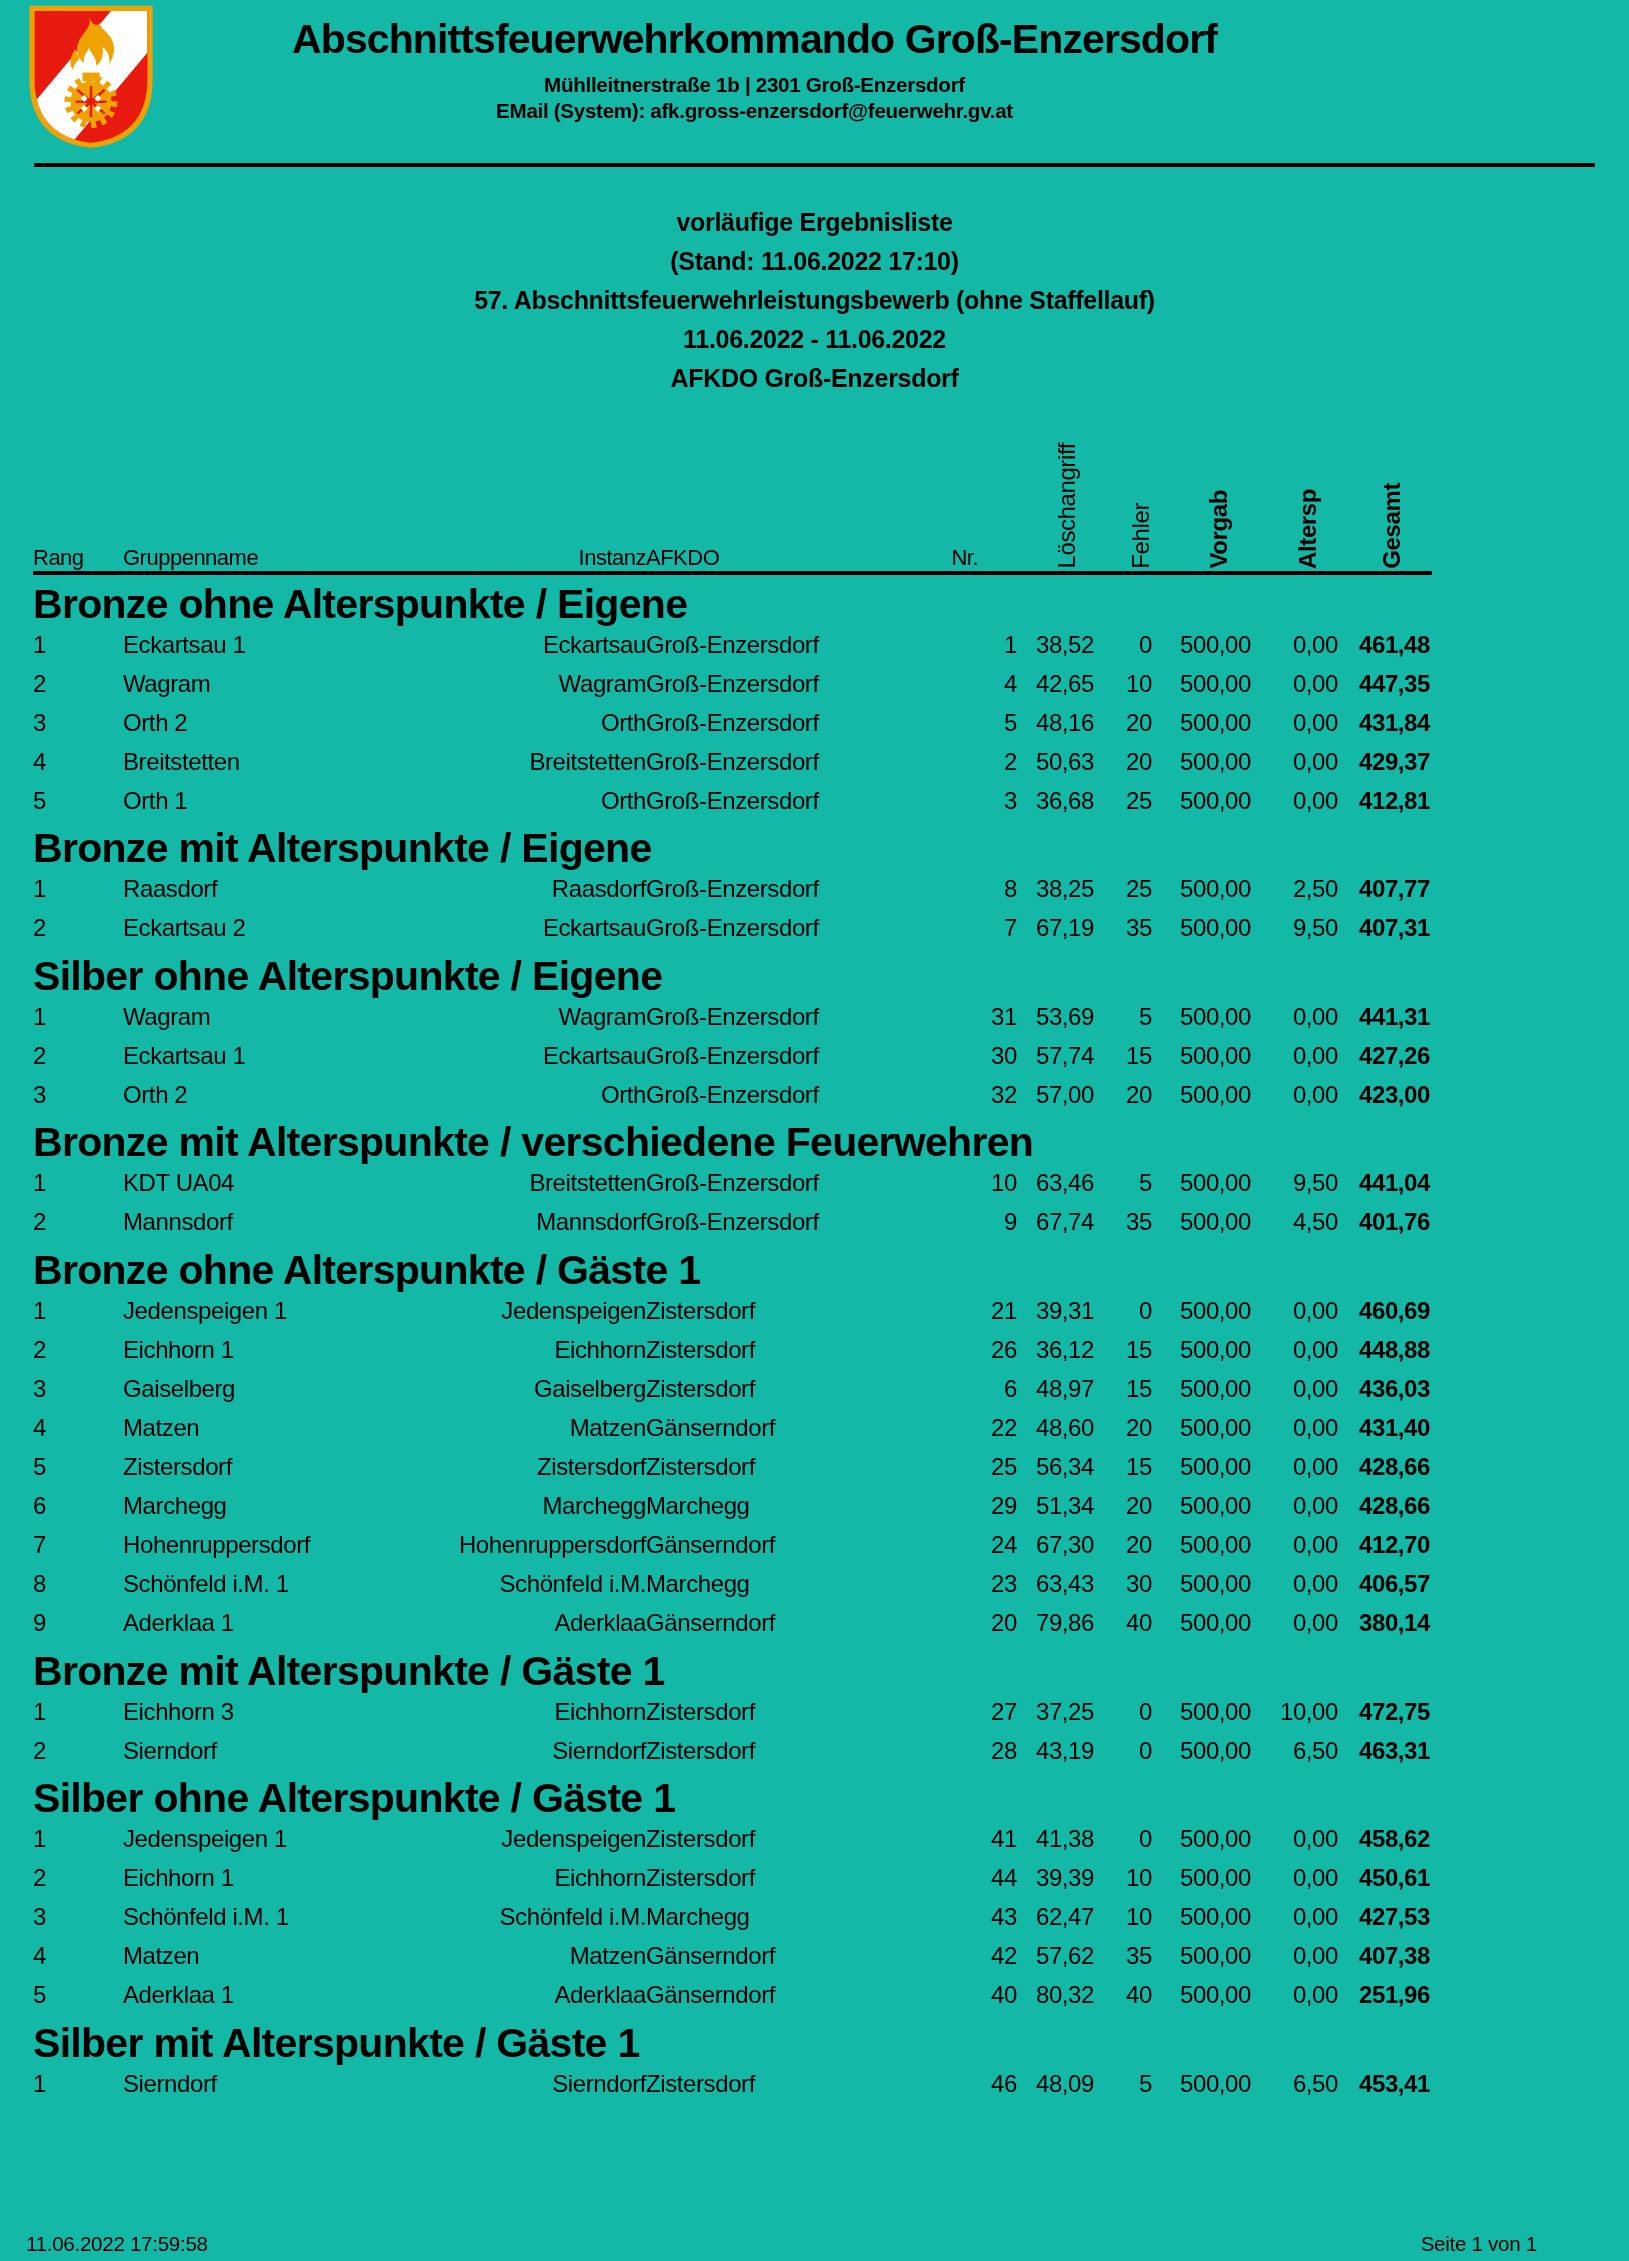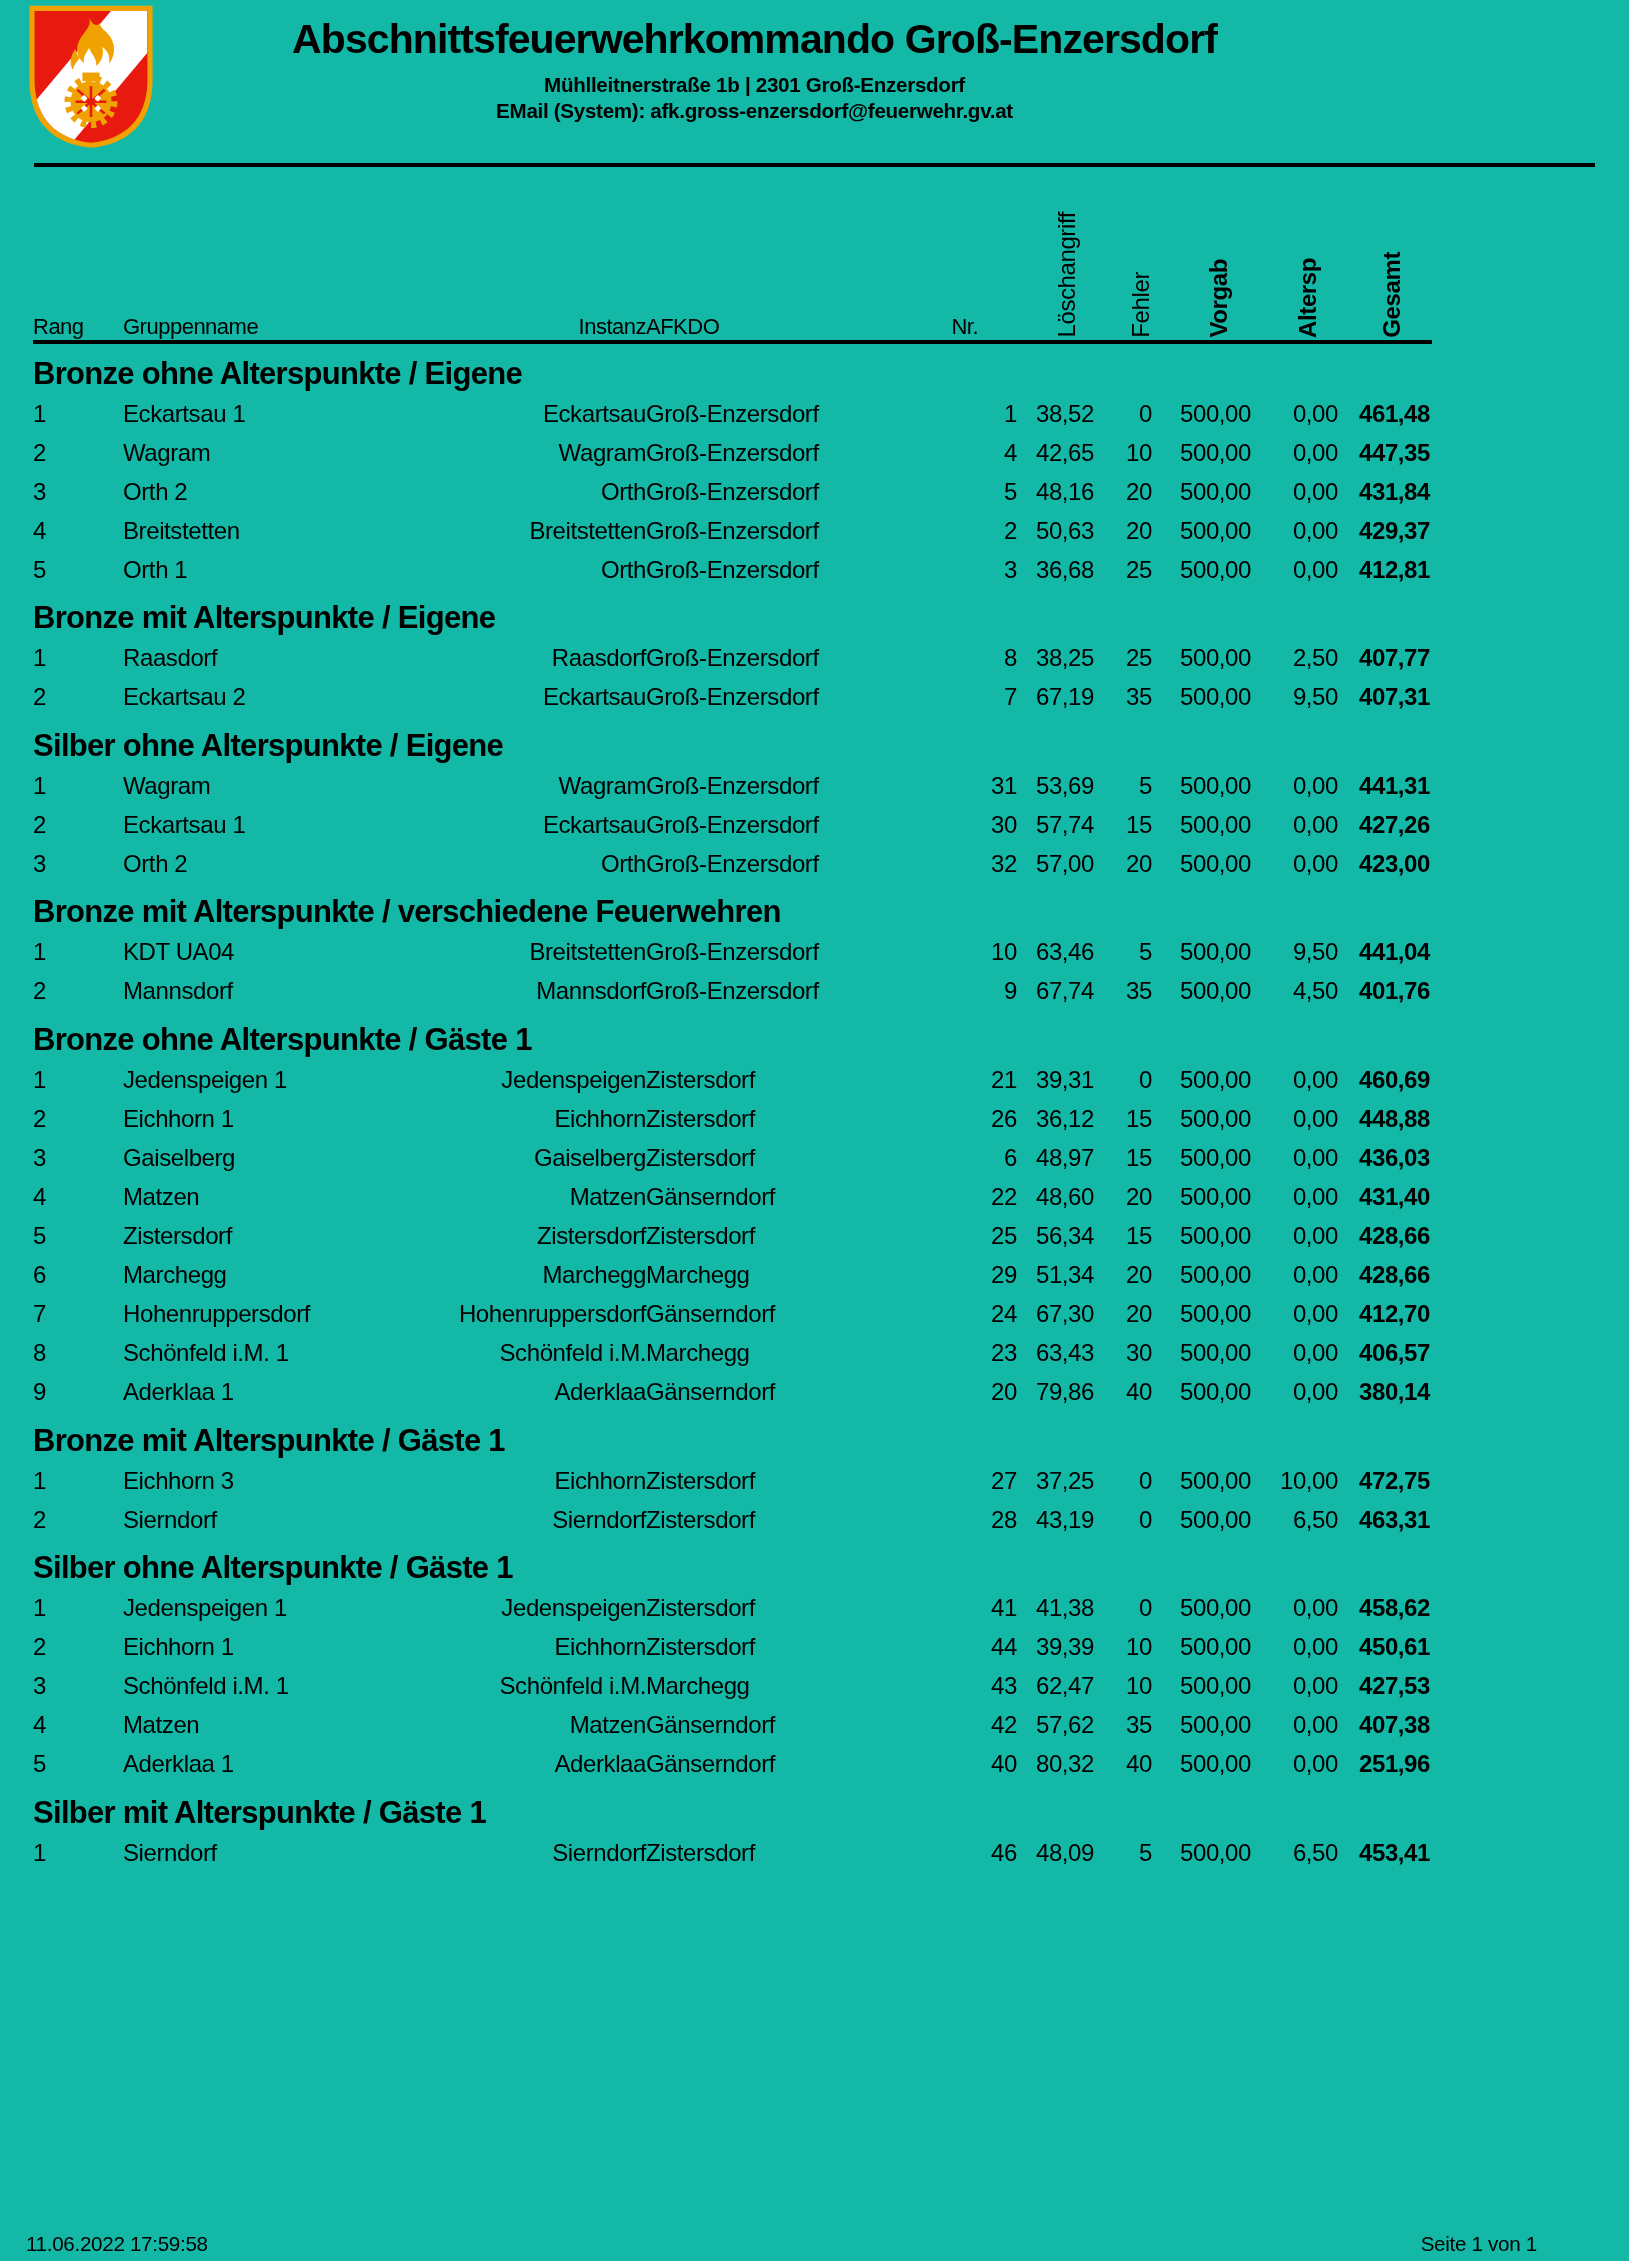--- a/index.html
+++ b/index.html
@@ -44,21 +44,21 @@
          font-size:24px; font-weight:normal; letter-spacing:-0.4px; white-space:nowrap; }
   .rot.bold { font-weight:bold; }
   .rot.r-loesch  { left:1020px; }
   .rot.r-fehler  { left:1094px; }
   .rot.r-vorgab  { left:1172px; }
   .rot.r-altersp { left:1261px; }
   .rot.r-gesamt  { left:1345px; }
 
   .rule-table { width:1399px; margin-left:0; height:4.3px; }
 
-  .section-title { font-size:31px; font-weight:bold; letter-spacing:-0.7px;
+  .section-title { font-size:41px; font-weight:bold; letter-spacing:-0.7px;
                    line-height:41px; margin-top:8.6px; }
   .trow { display:flex; height:39px; line-height:39px; font-size:24px; letter-spacing:-0.4px; }
 
   
   .doc-footer { position:absolute; left:26px; right:92px; bottom:5.1px;
                 display:flex; justify-content:space-between; font-size:20.6px; letter-spacing:-0.3px; }
 </style>
 </head>
 <body>
 
@@ -86,20 +86,27 @@
     </svg>
     <div class="head-text">
       <h1 class="org-title">Abschnittsfeuerwehrkommando Groß-Enzersdorf</h1>
       <p class="addr first">Mühlleitnerstraße 1b | 2301 Groß-Enzersdorf</p>
       <p class="addr">EMail (System): afk.gross-enzersdorf@feuerwehr.gv.at</p>
     </div>
   </header>
 
   <div class="rule rule-header"></div>
 
+  <section class="title-block">
+    <p>vorläufige Ergebnisliste</p>
+    <p>(Stand: 11.06.2022 17:10)</p>
+    <p>57. Abschnittsfeuerwehrleistungsbewerb (ohne Staffellauf)</p>
+    <p>11.06.2022 - 11.06.2022</p>
+    <p>AFKDO Groß-Enzersdorf</p>
+  </section>
 
   <main class="results">
     <div class="col-header">
       <div class="hrow">
         <span class="c rang">Rang</span>
         <span class="c gruppe">Gruppenname</span>
         <span class="c instanz">Instanz</span>
         <span class="c afkdo">AFKDO</span>
         <span class="c nr">Nr.</span>
       </div>

